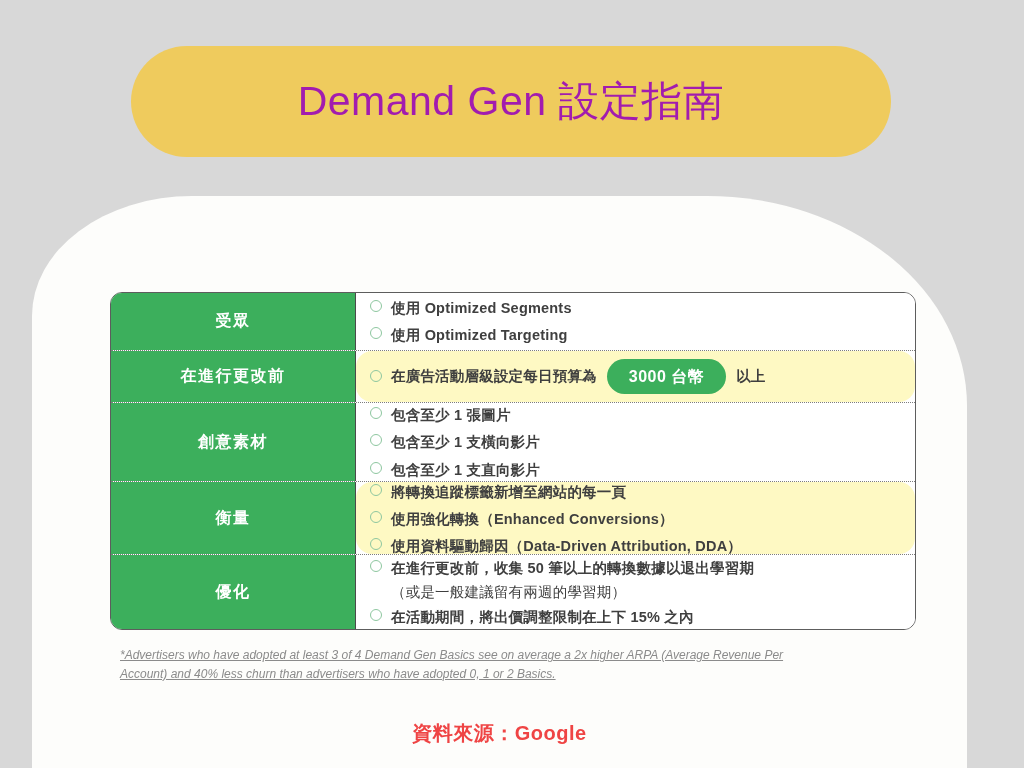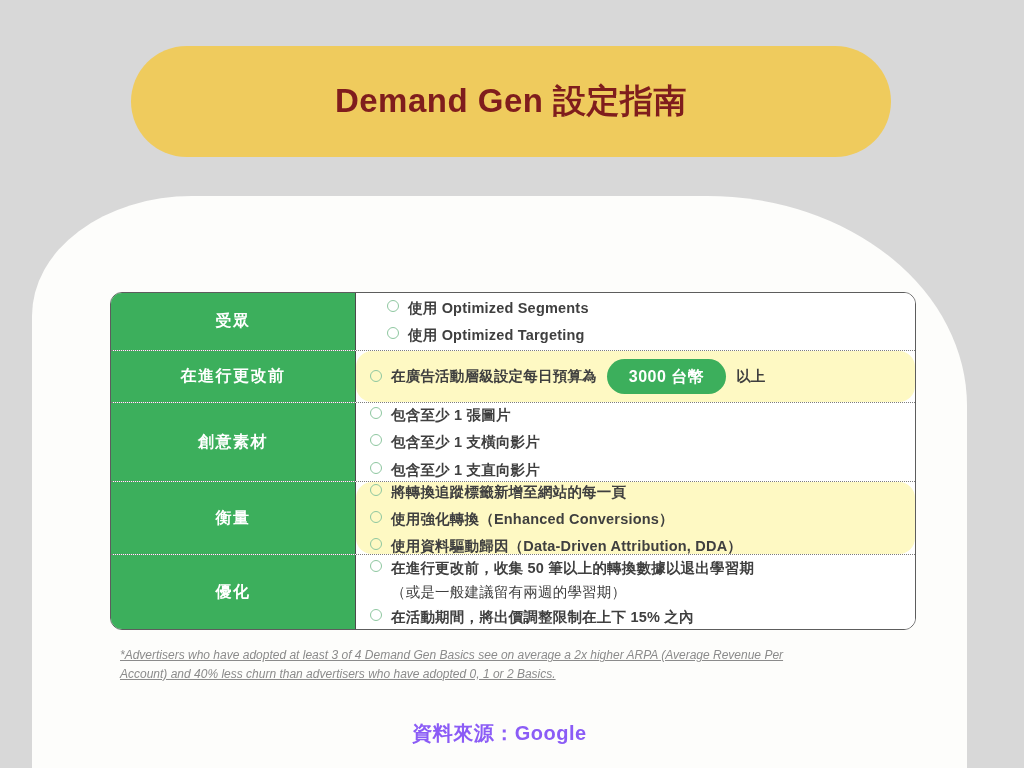--- a/index.html
+++ b/index.html
@@ -22,23 +22,23 @@
     top: 46px;
     width: 760px;
     height: 111px;
     background: #efcb5d;
     border-radius: 56px;
     display: flex;
     align-items: center;
     justify-content: center;
   }
   #title-text {
-    color: #7f1d1d;
-    font-size: 33px;
-    font-weight: bold;
+    color: #a21caf;
+    font-size: 41px;
+    font-weight: normal;
     letter-spacing: 0.5px;
     white-space: nowrap;
   }
 
   
   #content-card {
     position: absolute;
     left: 32px;
     top: 196px;
     width: 935px;
@@ -159,35 +159,35 @@
 
   
   #source-line {
     position: absolute;
     left: 0;
     top: 524px;
     width: 100%;
     text-align: center;
     font-size: 20px;
     font-weight: bold;
-    color: #8b5cf6;
+    color: #ef4444;
     letter-spacing: 0.5px;
   }
 </style>
 </head>
 <body>
 
 <div id="title-banner">
   <span id="title-text">Demand Gen 設定指南</span>
 </div>
 
 <div id="content-card">
 
   <div id="checklist-table">
-      <div class="table-row row-plain" style="height: 17.2107%; gap: 17px;">
+      <div class="table-row row-plain" style="height: 17.2107%;">
         <div class="row-label">受眾</div>
         <div class="row-items">
           <div class="check-line">
             <span class="check-circle"></span>
             <div><span class="check-text">使用 Optimized Segments</span></div>
           </div>
           <div class="check-line">
             <span class="check-circle"></span>
             <div><span class="check-text">使用 Optimized Targeting</span></div>
           </div>

